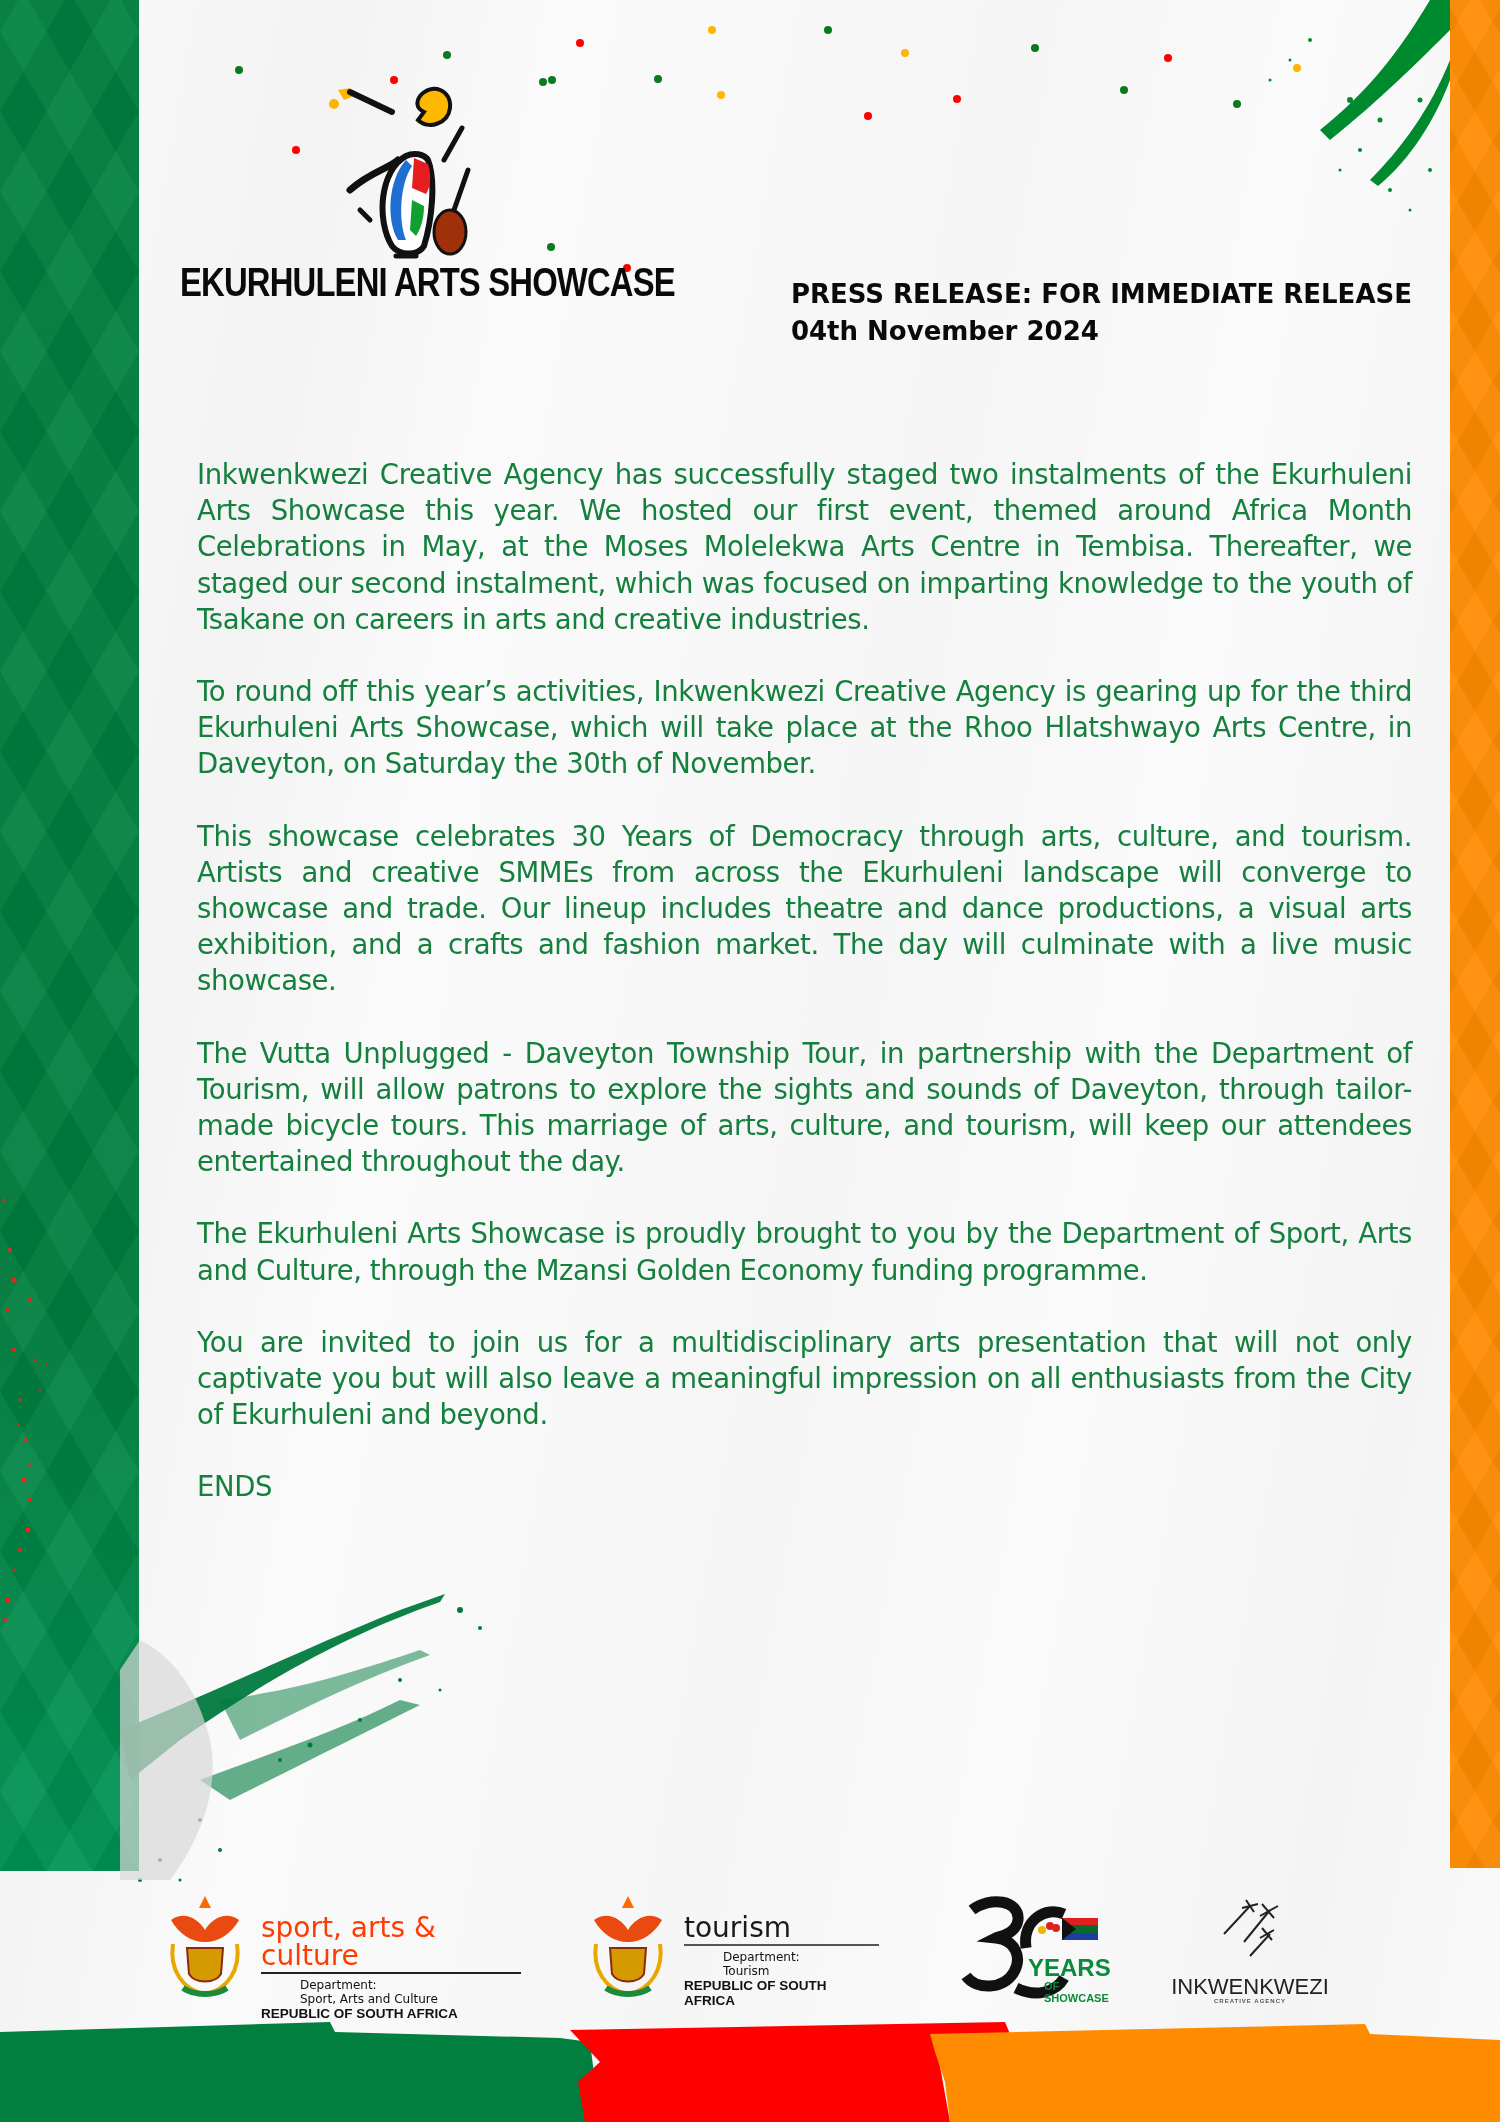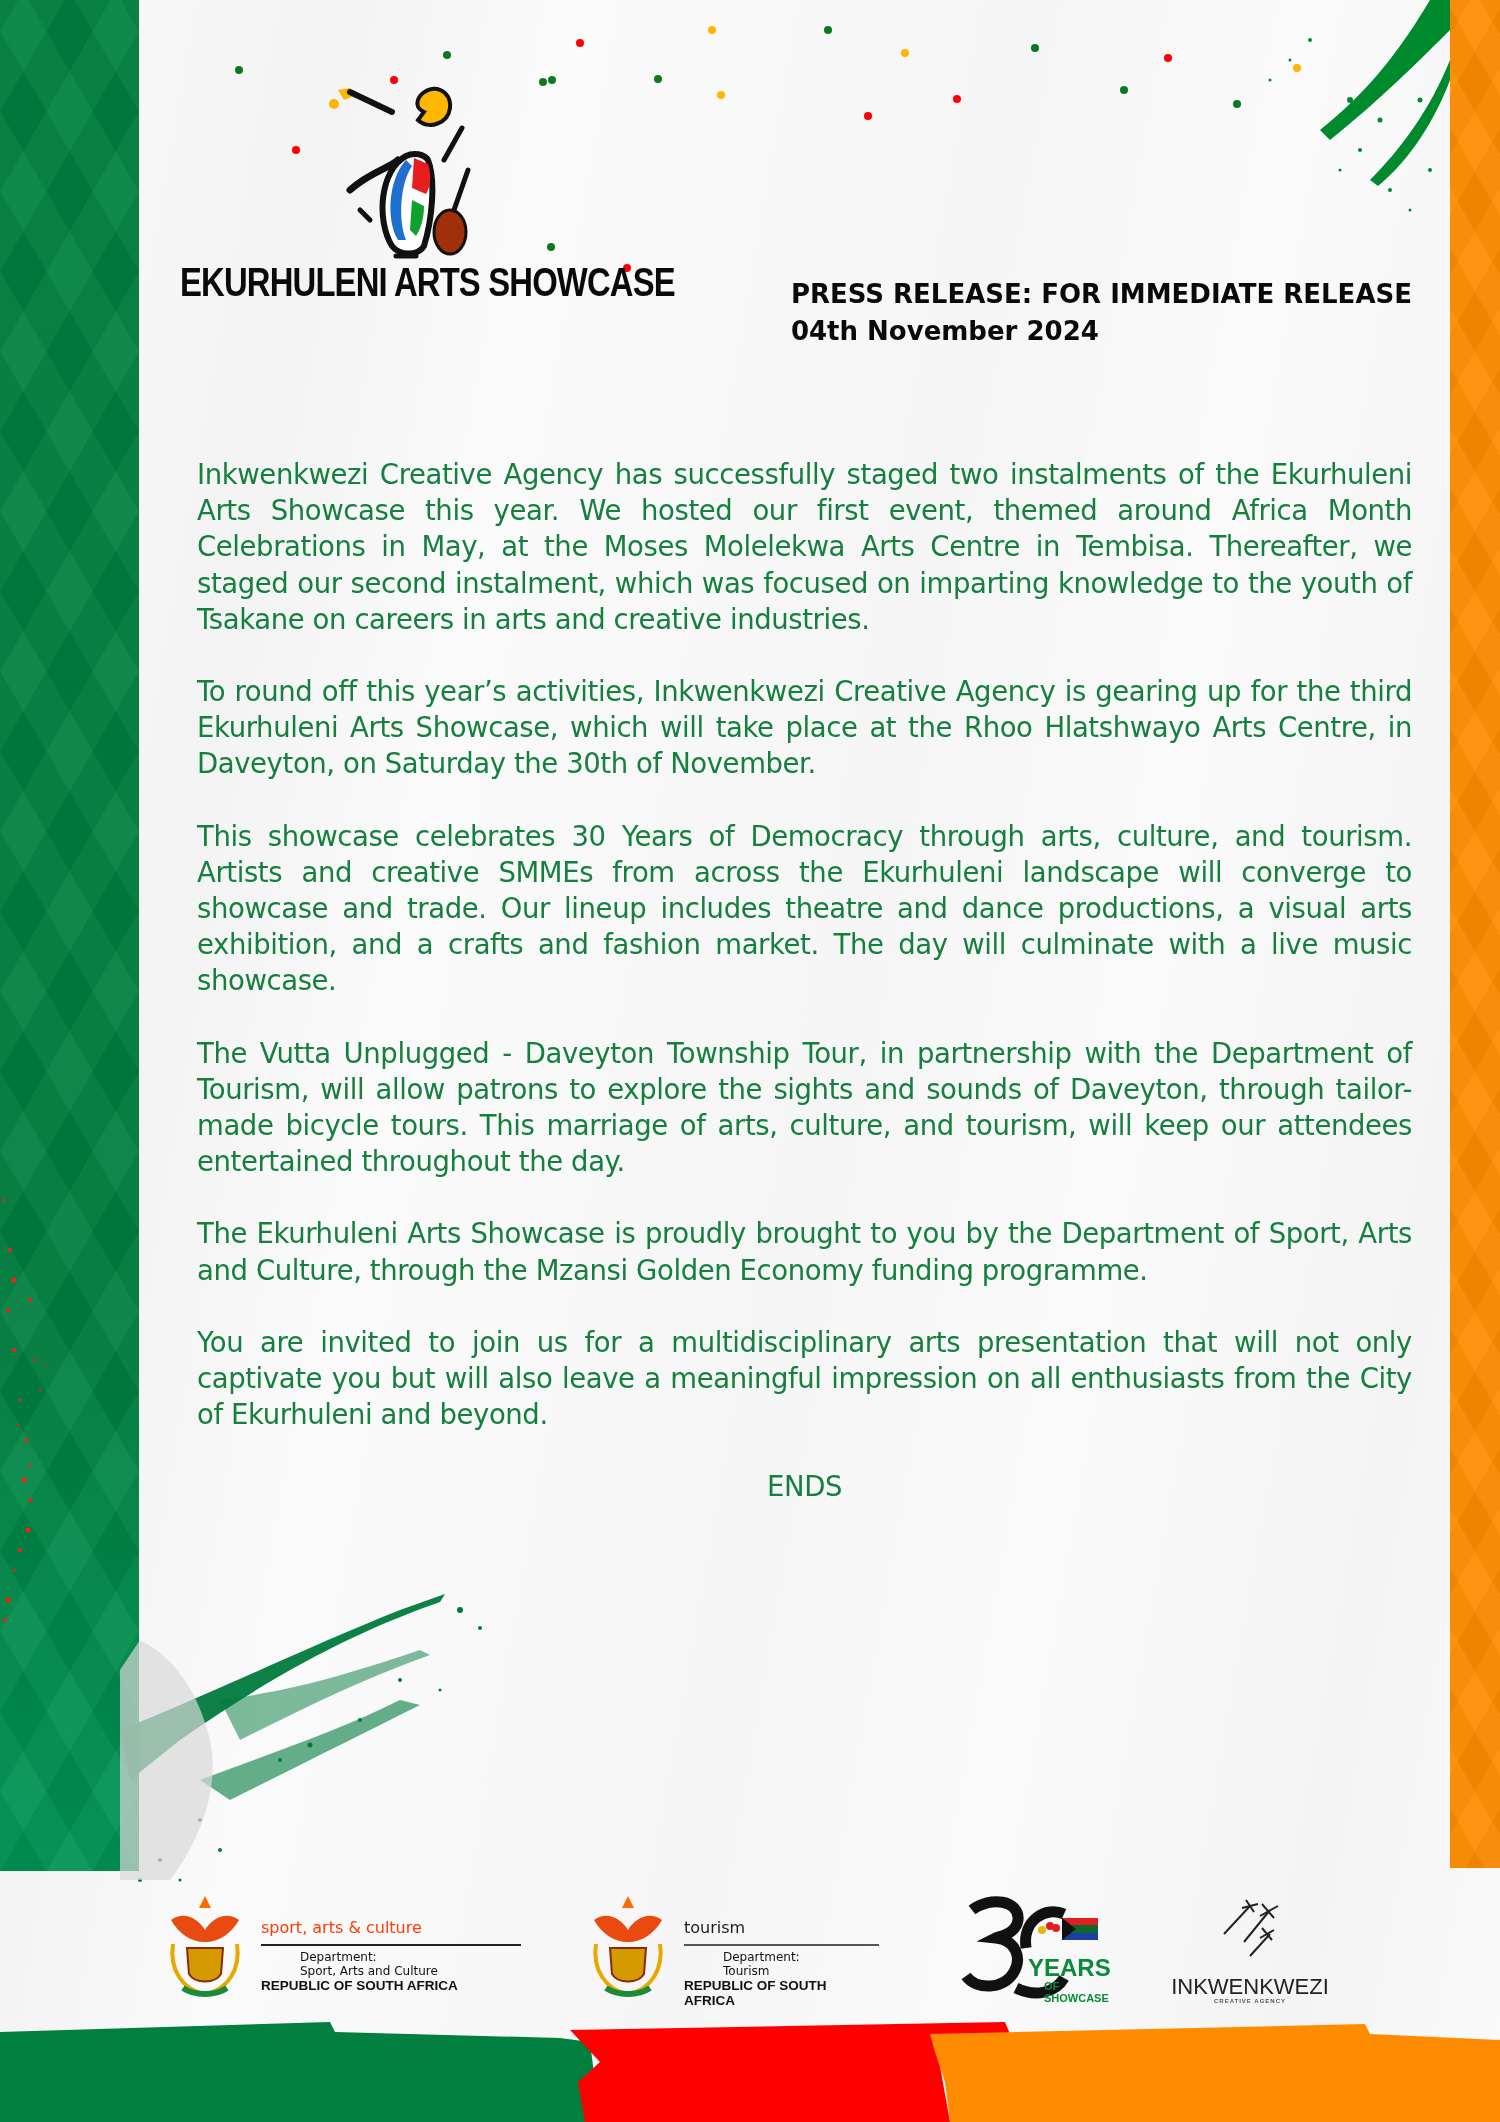--- a/index.html
+++ b/index.html
@@ -53,28 +53,28 @@
     font-family: "DejaVu Sans", sans-serif; font-weight: 700; font-size: 26px; line-height: 37px;
     color: #0a0a0a;
   }
 
   .body-text {
     position: absolute; left: 197px; top: 456px; width: 1215px;
     font-family: "DejaVu Sans", sans-serif; font-size: 27.5px; line-height: 36.2px;
     color: #15803d;
   }
   .body-text p { text-align: justify; margin-bottom: 36px; letter-spacing: -0.4px; }
-  .body-text p.ends { text-align: center; }
+  .body-text p.ends { text-align: left; }
 
   
   .footer-logos { position: absolute; left: 0; top: 1890px; width: 1500px; height: 120px; }
   .gov-logo { position: absolute; top: 0; height: 110px; }
   .coat { position: absolute; left: 0; top: 0; width: 80px; height: 110px; }
   .gov-text { position: absolute; left: 96px; top: 24px; width: 260px; }
-  .gov-name { font-family: "DejaVu Sans", sans-serif; font-size: 16px; line-height: 28px; }
+  .gov-name { font-family: "DejaVu Sans", sans-serif; font-size: 28px; line-height: 28px; }
   .gov-rule { height: 2px; background: #222; margin: 2px 0 4px 0; }
   .gov-small { font-family: "DejaVu Sans", sans-serif; font-size: 12px; line-height: 14px; color: #111; margin-left: 39px; }
   .gov-rsa { font-family: "Liberation Sans", sans-serif; font-weight: 700; font-size: 13.5px; line-height: 15px; color: #111; }
 
   .thirty { position: absolute; left: 960px; top: 2px; width: 140px; height: 110px; }
   .inkw { position: absolute; left: 1170px; top: 4px; width: 160px; height: 110px; }
   .inkw-name { position: absolute; left: 0; top: 80px; width: 160px; text-align: center; font-family: "Liberation Sans", sans-serif; font-size: 22px; letter-spacing: 0px; color: #222; }
   .inkw-sub { position: absolute; left: 0; top: 104px; width: 160px; text-align: center; font-family: "Liberation Sans", sans-serif; font-size: 6px; font-weight: 700; letter-spacing: 1px; color: #555; }
   .years-txt { position: absolute; left: 68px; top: 64px; font-family: "Liberation Sans", sans-serif; font-weight: 700; font-size: 24px; color: #0a8a3a; line-height: 24px; }
   .freedom-txt { position: absolute; left: 84px; top: 88px; font-family: "Liberation Sans", sans-serif; font-weight: 700; font-size: 11px; color: #0a8a3a; }

